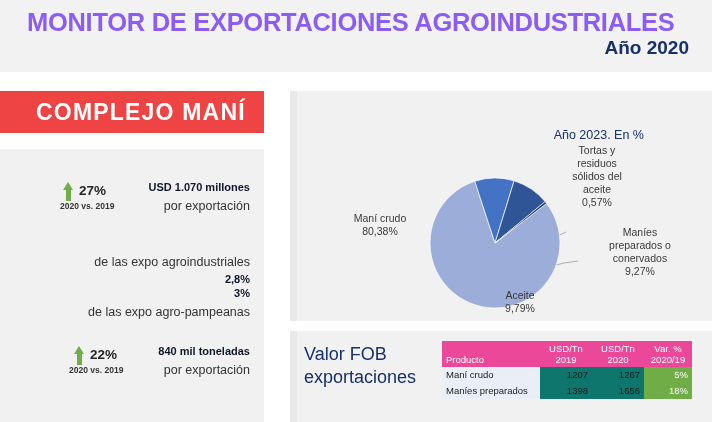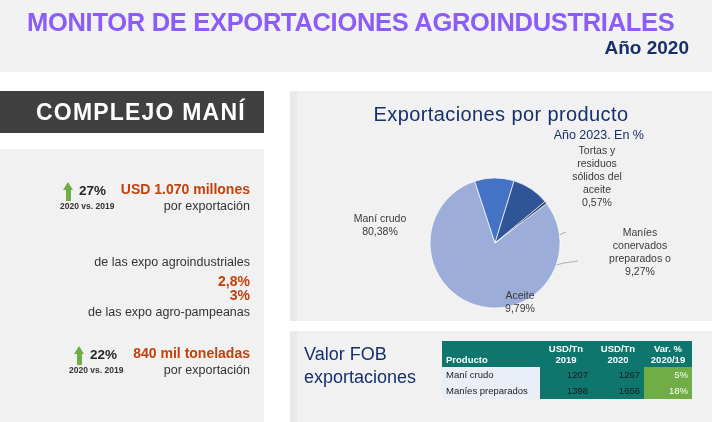--- a/index.html
+++ b/index.html
@@ -22,35 +22,35 @@
     color: #8b5cf6; white-space: nowrap;
   }
   .header-sub {
     position: absolute; right: 23px; top: 37px;
     font-size: 19px; font-weight: bold; color: #16306b; white-space: nowrap;
   }
 
   
   .complejo-banner {
     position: absolute; left: 0; top: 91px; width: 264px; height: 42px;
-    background: #404040;
+    background: #ef4444;
   }
   .complejo-banner span {
     position: absolute; left: 36px; top: 8px;
     font-size: 23px; font-weight: bold; color: #ffffff;
     letter-spacing: 1.2px; white-space: nowrap;
   }
   .left-panel {
     position: absolute; left: 0; top: 149px; width: 264px; height: 326px;
     background: #f1f1f1;
   }
   .stat-block { position: absolute; }
   .stat-line1 {
     position: absolute; right: 0; top: 0; white-space: nowrap;
-    font-size: 14px; font-weight: bold; color: #c2410c;
+    font-size: 11px; font-weight: bold; color: #0f172a;
   }
   .stat-line2 {
     position: absolute; right: 0; top: 18px; white-space: nowrap;
     font-size: 12.5px; color: #333333;
   }
   .delta {
     position: absolute; white-space: nowrap;
     font-size: 13.5px; font-weight: bold; color: #262626;
   }
   .delta-sub {
@@ -107,22 +107,22 @@
   }
   .fob-title {
     position: absolute; left: 14px; top: 12px;
     font-size: 18px; color: #16306b; line-height: 23px;
   }
   .fob-table {
     position: absolute; left: 152px; top: 10px;
     border-collapse: collapse; width: 250px;
   }
   .fob-table th {
-    background: #0f766e; color: #ffffff;
-    font-size: 9.5px; font-weight: bold; padding: 2px 4px;
+    background: #ec4899; color: #ffffff;
+    font-size: 9.5px; font-weight: normal; padding: 2px 4px;
     vertical-align: bottom; line-height: 11px;
   }
   .fob-table th.h-prod { text-align: left; width: 98px; }
   .fob-table th.h-num  { text-align: center; width: 52px; }
   .fob-table th.h-var  { text-align: center; width: 48px; }
   .fob-table td {
     font-size: 9.5px; color: #1a1a1a; padding: 2px 4px; line-height: 12px;
   }
   .fob-table td.c-prod { text-align: left; background: #eaeff7; }
   .fob-table td.c-num  { text-align: right; background: #0f766e; }
@@ -169,21 +169,20 @@
       <div class="delta" style="left:30px; top:2px;">22%</div>
       <div class="delta-sub" style="left:9px; top:20px;">2020 vs. 2019</div>
       <div class="stat-line1" style="top:0px;">840 mil toneladas</div>
       <div class="stat-line2">por exportación</div>
     </div>
 
   </div>
 
   <div class="chart-panel">
     <div class="chart-panel-strip"></div>
-    <div class="chart-title">Exportaciones por producto</div>
     <div class="chart-sub">Año 2023. En %</div>
 
     <div class="pie-wrap">
       <svg width="422" height="230" viewBox="0 0 422 230">
 
         <path d="M 255,152 L 265,146 L 276,141" stroke="#a6a6a6" stroke-width="0.9" fill="none"></path>
         <path d="M 262,175 L 274,172 L 288,170" stroke="#a6a6a6" stroke-width="0.9" fill="none"></path>
 
         <g id="pie-slices">
             <path d="M 205 152 L 256.57 112.43 A 65 65 0 1 1 184.74 90.24 Z" fill="#9badd8" stroke="#ffffff" stroke-width="0.7"></path>
@@ -198,22 +197,22 @@
         <div>80,38%</div>
       </div>
 
       <div class="pie-label" style="left:199px; top:198px; width:62px;">
         <div>Aceite</div>
         <div>9,79%</div>
       </div>
 
       <div class="pie-label" style="left:298px; top:135px; width:104px;">
         <div>Maníes</div>
+        <div>preparados o</div>
         <div>conervados</div>
-        <div>preparados o</div>
         <div>9,27%</div>
       </div>
 
       <div class="pie-label" style="left:264px; top:53px; width:86px;">
         <div>Tortas y</div>
         <div>residuos</div>
         <div>sólidos del</div>
         <div>aceite</div>
         <div>0,57%</div>
       </div>

